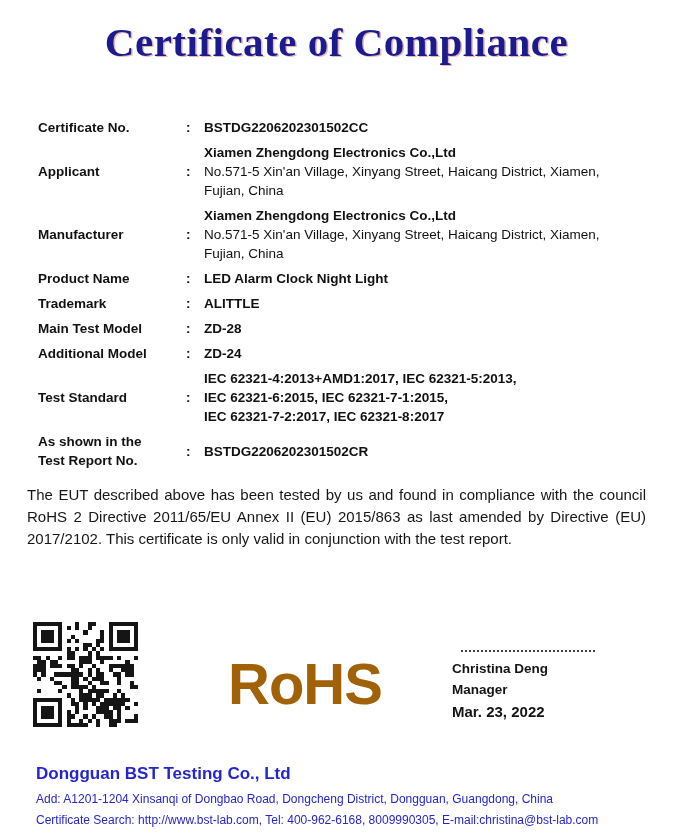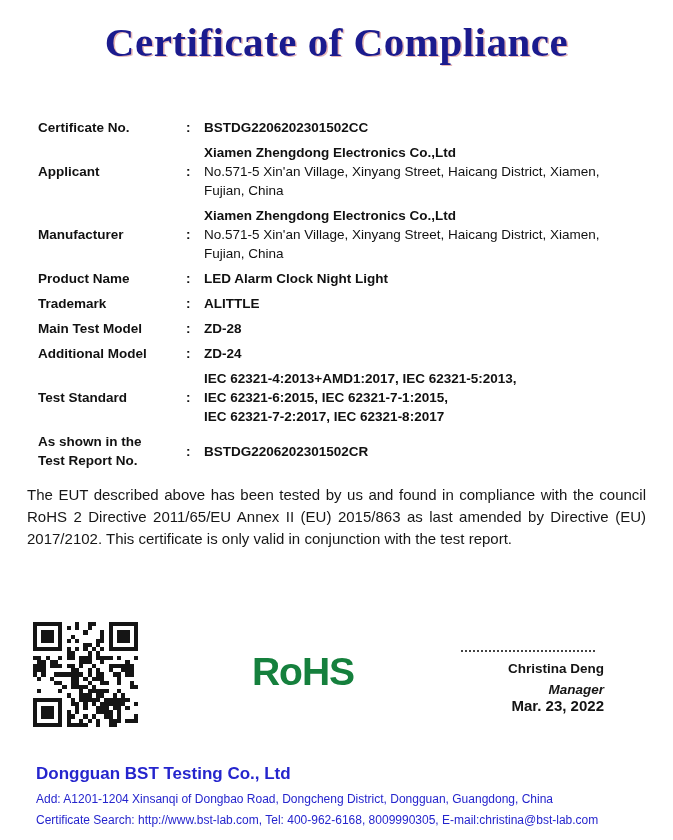--- a/index.html
+++ b/index.html
@@ -24,27 +24,27 @@
   .bold{font-weight:bold;}
   .val div{line-height:19px;}
   .statement{
     margin:14px 27px 0 27px;font-size:15px;line-height:22px;
     text-align:justify;color:#161616;
   }
   .stamps{position:relative;height:118px;margin-top:70px;}
   .qr{position:absolute;left:33px;top:2px;width:105px;height:105px;}
   .rohs{
     position:absolute;left:228px;top:30px;width:150px;text-align:center;
-    font-size:39px;font-weight:bold;color:#15803d;letter-spacing:-1px;
+    font-size:58px;font-weight:bold;color:#a16207;letter-spacing:-1px;
   }
-  .sig{position:absolute;left:452px;top:30px;width:152px;text-align:right;
+  .sig{position:absolute;left:452px;top:30px;width:152px;text-align:left;
        font-weight:bold;font-size:13.5px;color:#141414;}
   .sig-line{border-top:2px dotted #444;width:134px;margin:0 auto 9px auto;height:0;}
   .sig-name{margin-bottom:6px;}
-  .sig-role{font-style:italic;}
+  .sig-role{margin-bottom:6px;}
   .sig-date{font-size:15px;}
   .footer{margin:26px 0 0 36px;}
   .footer-company{font-size:17px;font-weight:bold;margin-bottom:8px;}
   .footer-line{font-size:12px;margin-bottom:7px;}
 </style>
 </head>
 <body>
 
 <div class="title" style="color: rgb(27, 27, 142);">Certificate of Compliance</div>
 

